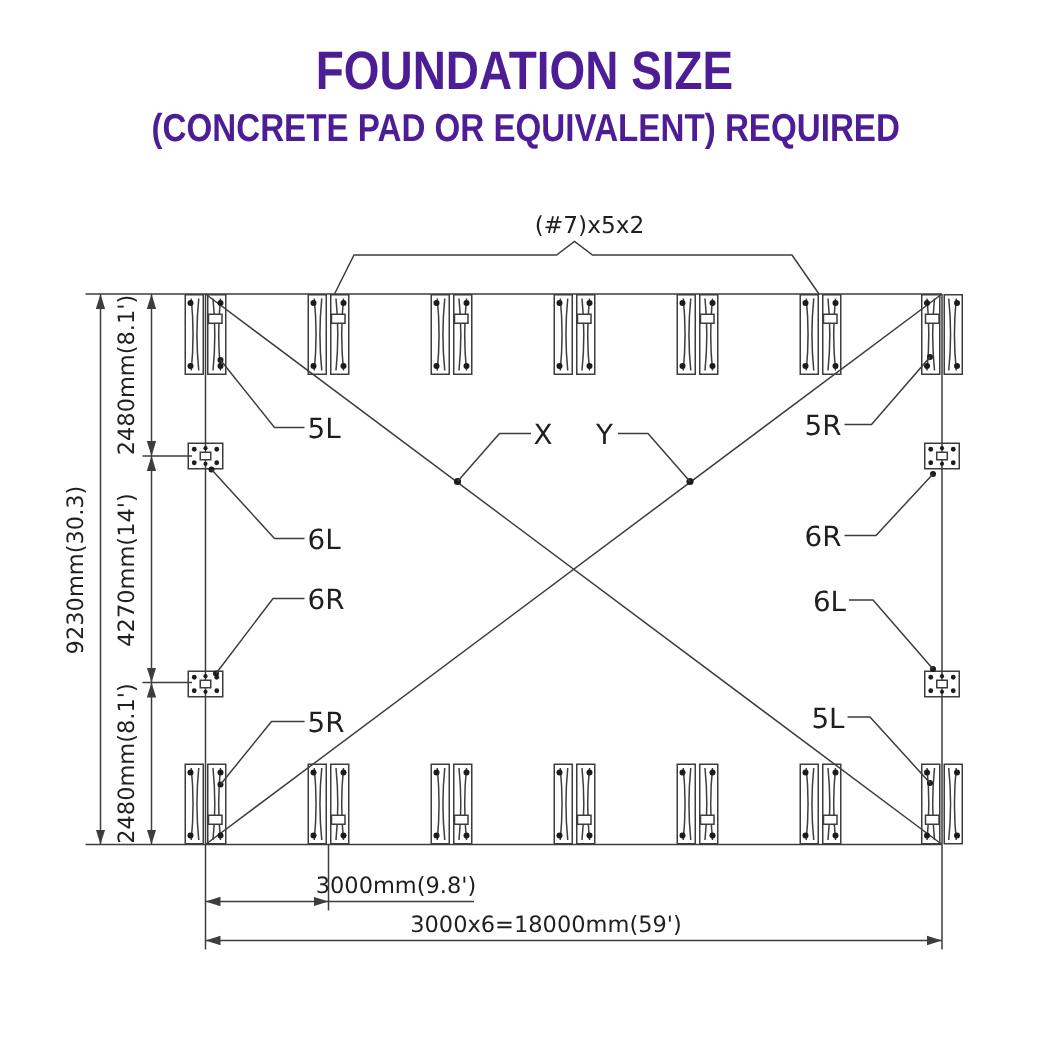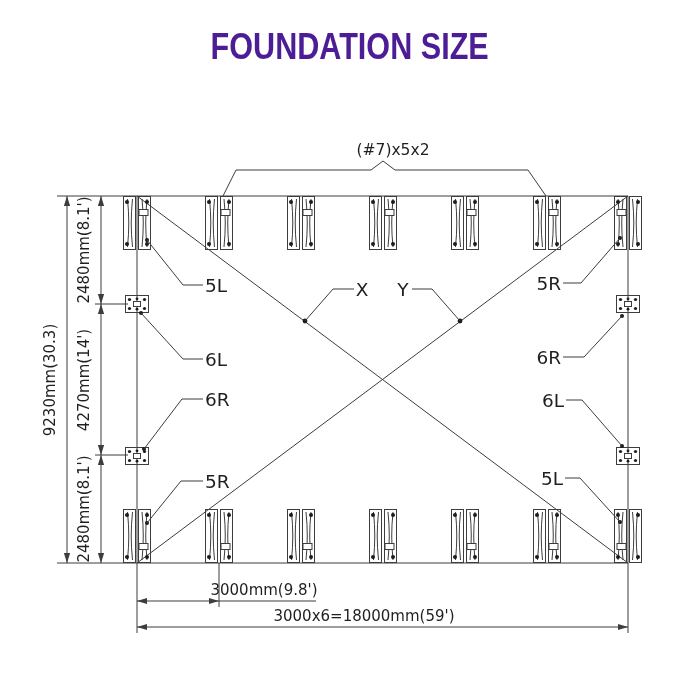--- a/index.html
+++ b/index.html
@@ -20,20 +20,21 @@
   .dimtxt{font-size:15px;}
   .parttxt{font-size:18.5px;}
   .xytxt{font-size:18.5px;}
   .callouttxt{font-size:15.5px;}
 </style>
 </head>
 <body>
 
 <div class="header">
   <h1><span>FOUNDATION SIZE</span></h1>
+  <h2><span>(CONCRETE PAD OR EQUIVALENT) REQUIRED</span></h2>
 </div>
 
 <svg width="700" height="700" viewBox="0 0 700 700">
   <defs>
     <marker id="arr" markerWidth="11" markerHeight="9" refX="10" refY="4" orient="auto-start-reverse" markerUnits="userSpaceOnUse">
       <path d="M0,0.9 L10,4 L0,7.1 Z" fill="#3d3d3d"></path>
     </marker>
 
     <g id="pp" class="plate">
       <rect x="0.5" y="0.5" width="12" height="53"></rect>

